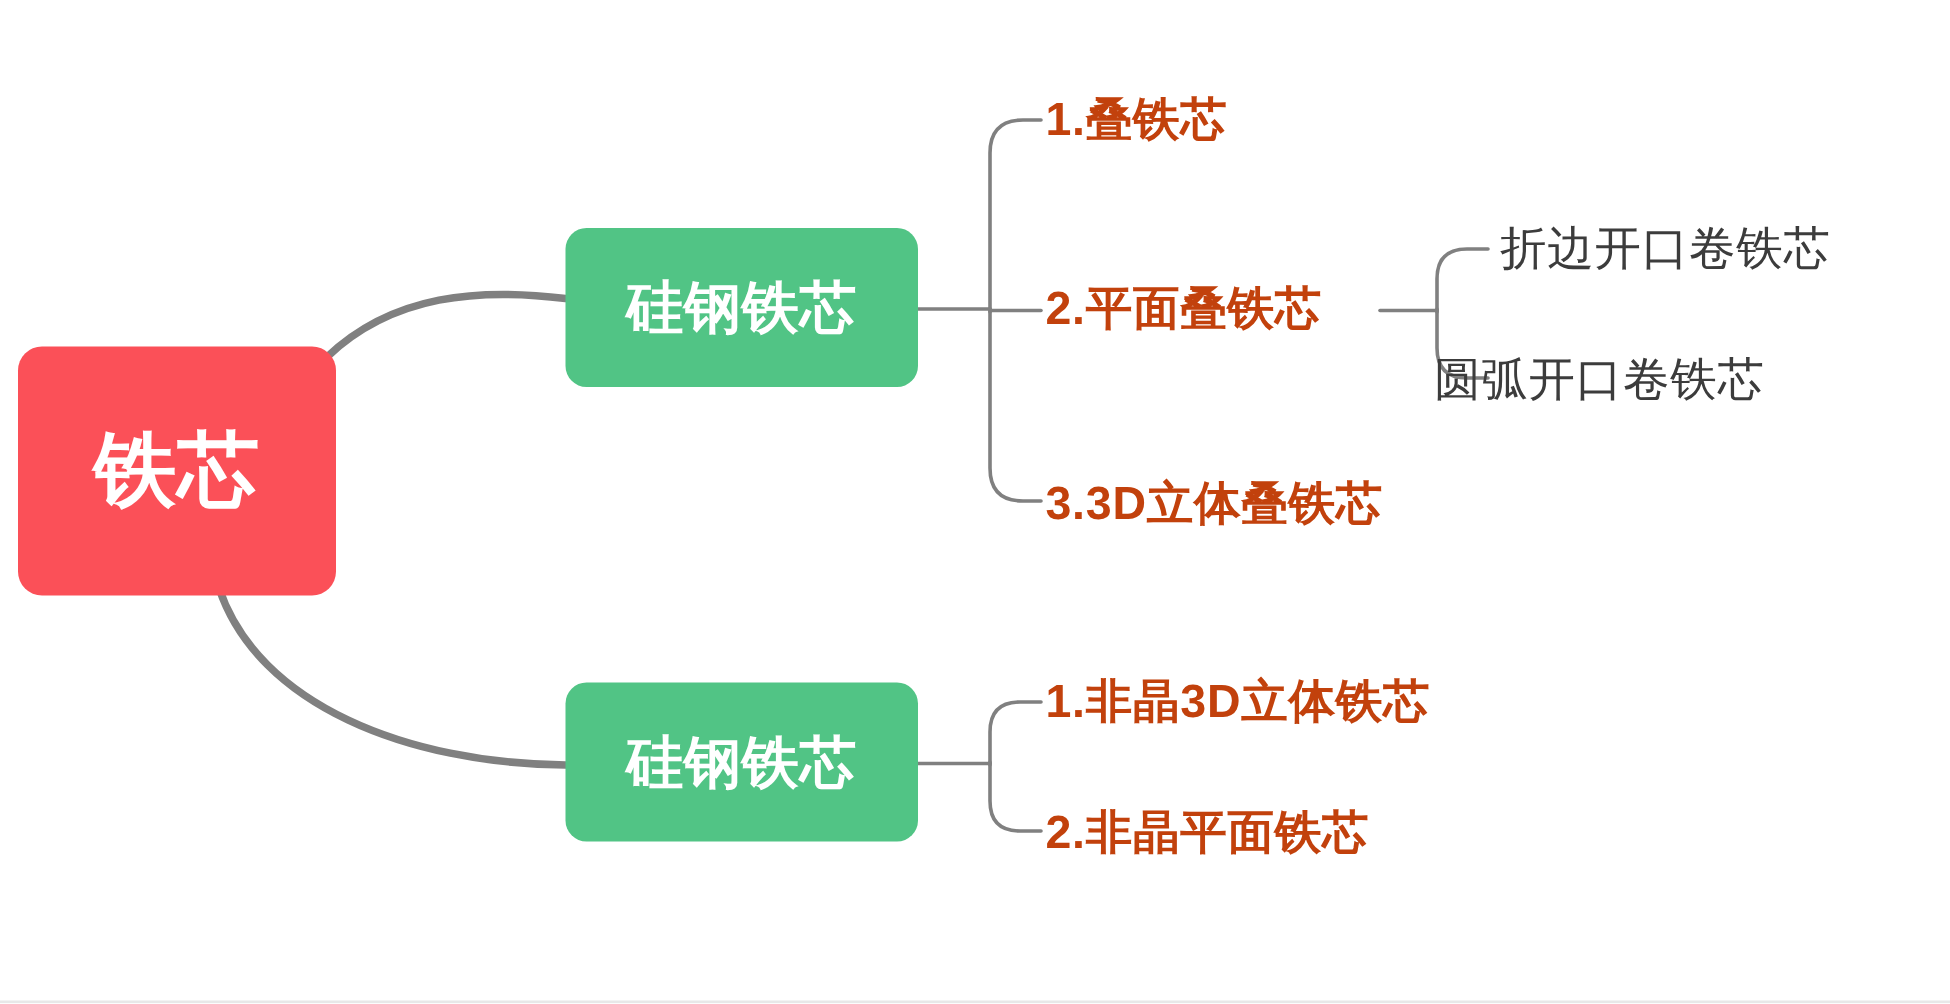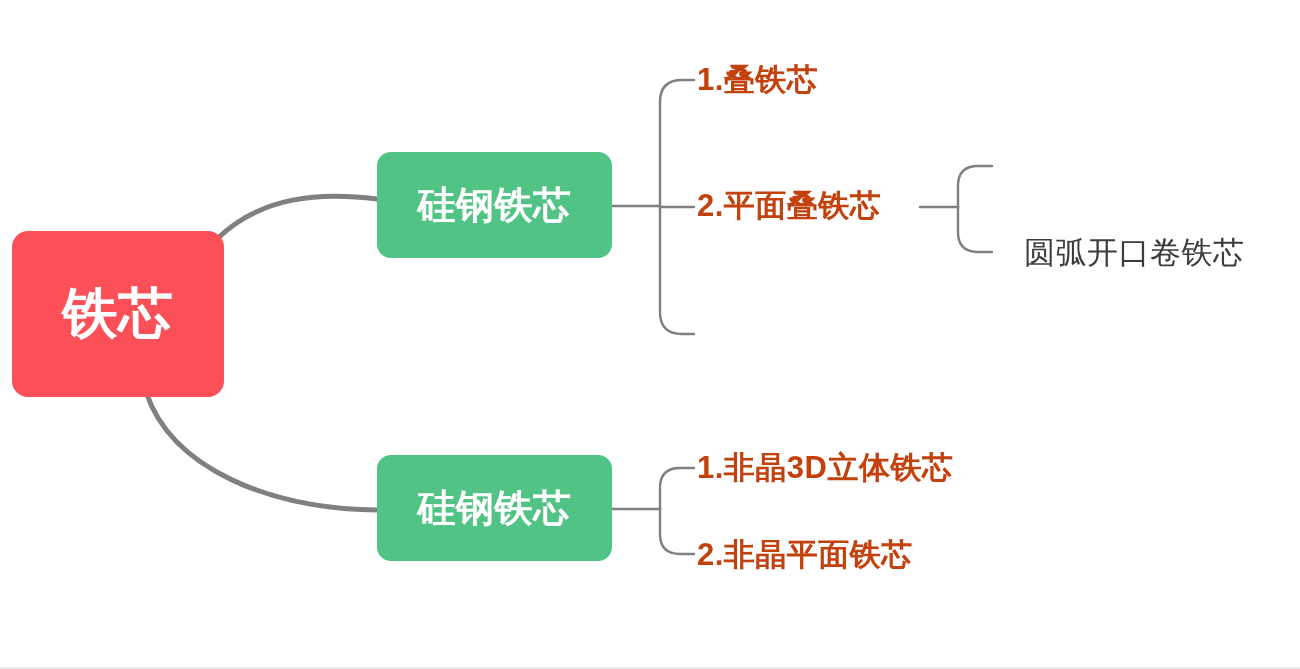--- a/index.html
+++ b/index.html
@@ -67,21 +67,21 @@
   }
   .leaf.sub {
     font-weight: normal;
     color: #3c3c3c;
     font-size: 31px;
   }
   .leaf.l-a0 { left: 697px; top: 64px; }
   .leaf.l-a1 { left: 697px; top: 190px; }
   .leaf.l-a2 { left: 697px; top: 320px; }
   .leaf.s-0  { left: 1000px; top: 150px; }
-  .leaf.s-1  { left: 1024px; top: 237px; }
+  .leaf.s-1  { left: 956px; top: 237px; }
   .leaf.l-b0 { left: 697px; top: 452px; }
   .leaf.l-b1 { left: 697px; top: 539px; }
 
   .bottom-rule {
     position: absolute;
     left: 0;
     bottom: 0;
     width: 1300px;
     height: 2px;
     background: #e8e8e8;
@@ -124,21 +124,23 @@
   </div>
 
   <div class="node node-branch b1">
     <span>硅钢铁芯</span>
   </div>
 
   <div class="leaf l-a0">1.叠铁芯</div>
 
   <div class="leaf l-a1">2.平面叠铁芯</div>
 
+  <div class="leaf l-a2">3.3D立体叠铁芯</div>
 
+  <div class="leaf sub s-0">折边开口卷铁芯</div>
 
   <div class="leaf sub s-1">圆弧开口卷铁芯</div>
 
   <div class="leaf l-b0">1.非晶3D立体铁芯</div>
 
   <div class="leaf l-b1">2.非晶平面铁芯</div>
 
   <div class="bottom-rule"></div>
 
 </div>

